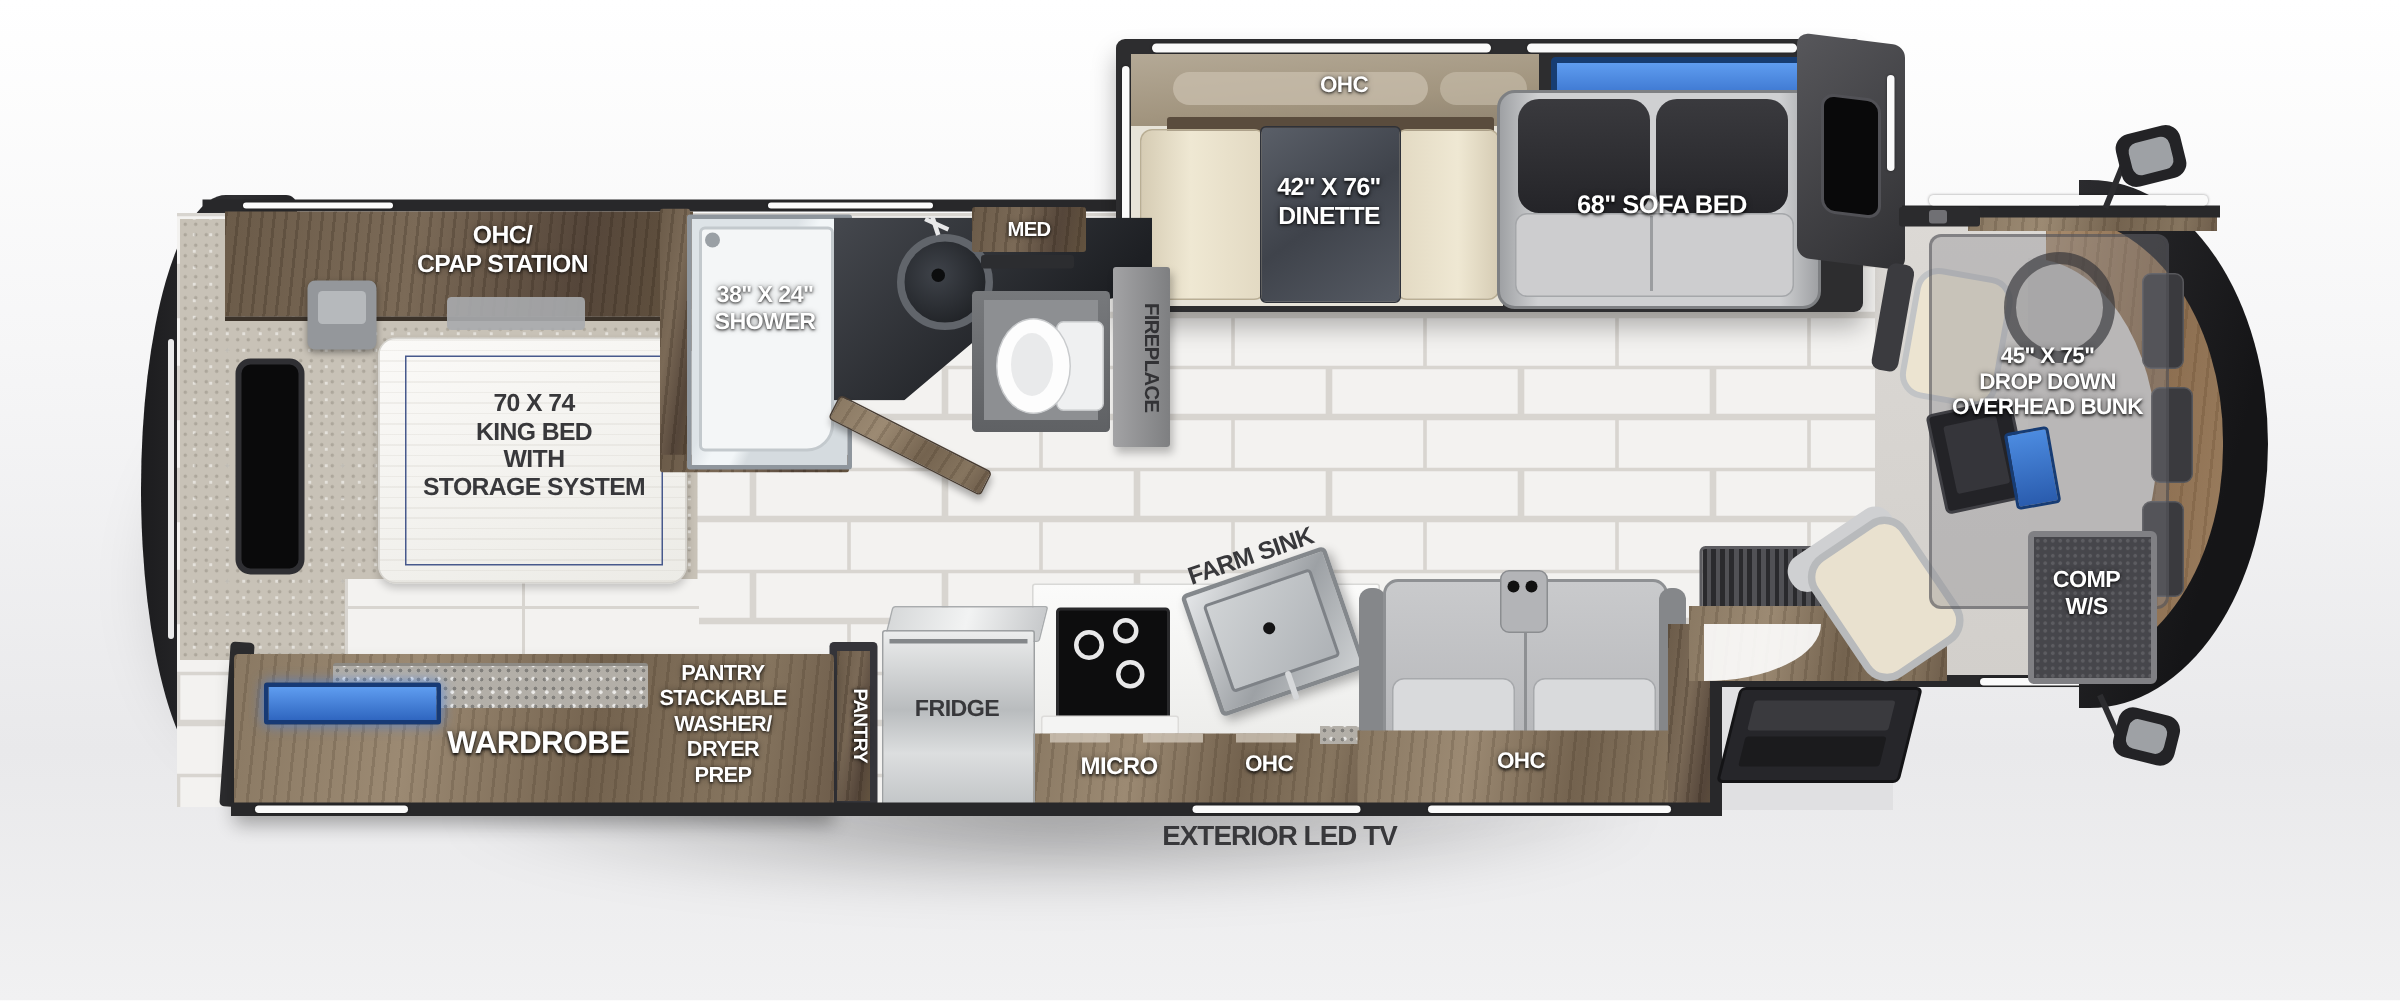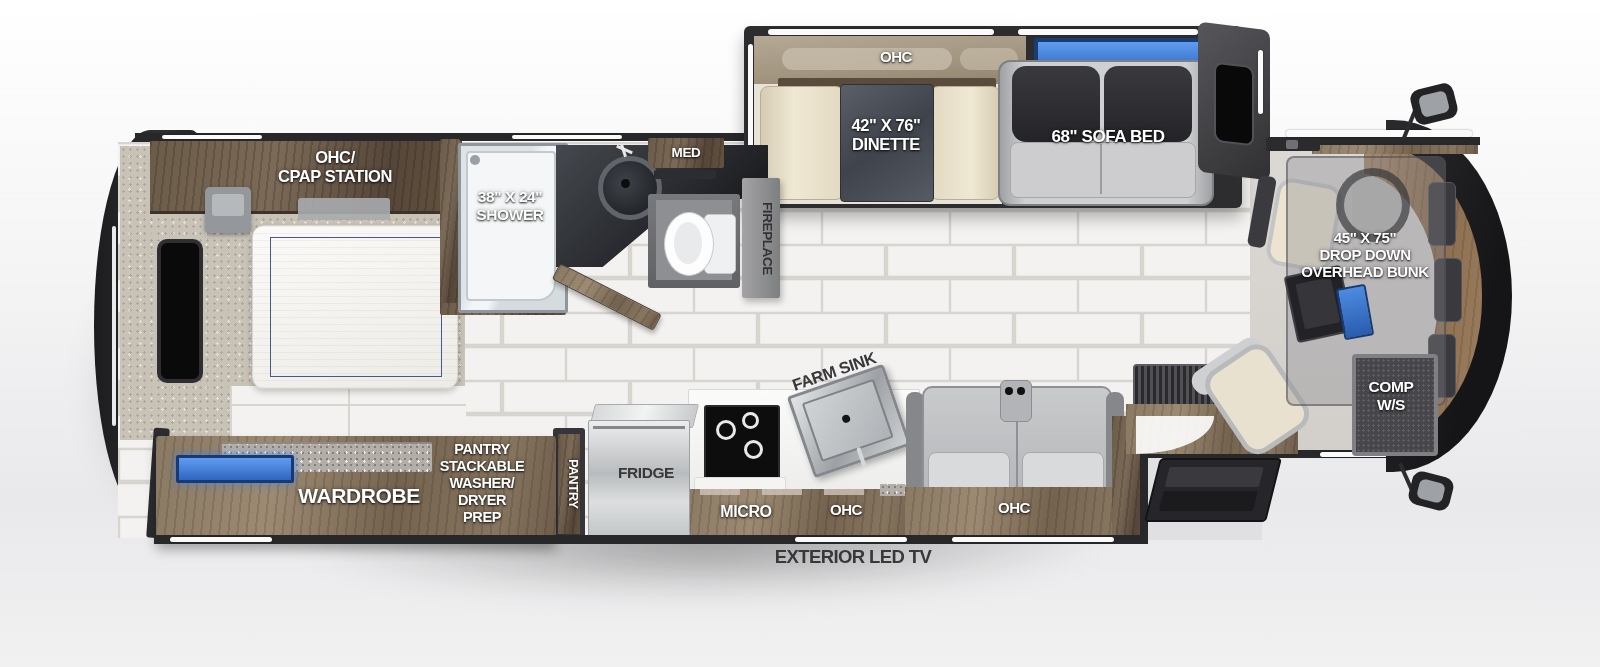--- a/index.html
+++ b/index.html
@@ -95,20 +95,24 @@
   <div class="abs woodd" style="left:150px;top:141px;width:312px;height:70px;border-bottom:3px solid #3c332a;"></div>
   <div class="lbl lw" style="left:240px;top:148px;width:190px;font-size:16.5px;">OHC/
 CPAP STATION</div>
   <div class="abs" style="left:205px;top:187px;width:46px;height:46px;background:#94979b;border-radius:5px;box-shadow:0 2px 4px rgba(0,0,0,.35);">
     <div class="abs" style="left:7px;top:7px;width:32px;height:22px;background:#b6b9bc;border-radius:3px;"></div>
   </div>
   <div class="abs" style="left:298px;top:198px;width:92px;height:22px;background:#a9abae;border-radius:3px;opacity:.9;"></div>
   <div class="abs" style="left:157px;top:239px;width:38px;height:136px;background:#0a0a0b;border:4px solid #2f2f33;border-radius:10px;"></div>
   <div class="abs" style="left:252px;top:225px;width:204px;height:162px;background:repeating-linear-gradient(0deg,rgba(185,180,170,.16) 0 1px,rgba(0,0,0,0) 1px 7px),linear-gradient(160deg,#fbfaf8,#ecebe6);border:1px solid #d6d4cf;border-radius:12px;box-shadow:0 3px 6px rgba(0,0,0,.2);"></div>
   <div class="abs" style="left:270px;top:237px;width:170px;height:138px;border:1.5px solid #47598c;"></div>
+  <div class="lbl ld" style="left:258px;top:260px;width:196px;font-size:16.5px;">70 X 74
+KING BED
+WITH
+STORAGE SYSTEM</div>
   <div class="abs wood" style="left:444px;top:206px;width:26px;height:28px;border-radius:3px;"></div>
 
   <div class="abs woodd" style="left:440px;top:139px;width:20px;height:174px;border-radius:2px;"></div>
   <div class="abs woodd" style="left:440px;top:303px;width:126px;height:12px;border-radius:2px;"></div>
   <div class="abs" style="left:458px;top:143px;width:104px;height:164px;background:linear-gradient(115deg,#dde3e7 40%,#f2f6f8 48% 56%,#d5dbdf 62%);border:3px solid #8f969d;border-radius:2px;"></div>
   <div class="abs" style="left:466px;top:151px;width:86px;height:146px;background:#f4f6f7;border:2px solid #c3c9cd;border-radius:4px 4px 18px 4px;"></div>
   <div class="abs" style="left:470px;top:155px;width:10px;height:10px;background:#9aa0a5;border-radius:50%;"></div>
   <div class="lbl lw" style="left:456px;top:188px;width:108px;font-size:15.5px;">38" X 24"
 SHOWER</div>
   <div class="abs" style="left:556px;top:145px;width:212px;height:122px;background:linear-gradient(135deg,#45484e,#1d1f23 70%);clip-path:polygon(0 0,100% 0,100% 40%,52% 56%,22% 100%,0 100%);"></div>
@@ -153,21 +157,21 @@
   <div class="abs granite" style="left:880px;top:484px;width:36px;height:12px;"></div>
 
   <div class="abs" style="left:553px;top:428px;width:32px;height:112px;background:#35353a;border-radius:3px;">
     <div class="abs woodd" style="left:5px;top:6px;width:22px;height:100px;"></div>
   </div>
   <div class="lbl lw vert" style="left:558px;top:438px;width:22px;height:92px;font-size:13px;">PANTRY</div>
   <div class="abs" style="left:592px;top:404px;width:102px;height:22px;background:linear-gradient(90deg,#d7d9da,#f2f3f3 50%,#c8cacc);border:1px solid #a9acae;border-radius:2px;transform:skewX(-14deg);"></div>
   <div class="abs steel" style="left:588px;top:420px;width:100px;height:116px;border:1px solid #9da0a2;border-radius:2px;">
     <div class="abs" style="left:4px;top:5px;width:92px;height:3px;background:#84878a;"></div>
   </div>
-  <div class="lbl ld" style="left:588px;top:464px;width:116px;font-size:15.5px;">FRIDGE</div>
+  <div class="lbl ld" style="left:588px;top:464px;width:100px;font-size:15.5px;">FRIDGE</div>
 
   <div class="abs" style="left:150px;top:428px;width:16px;height:110px;background:#2c2c2e;border-radius:3px;transform:rotate(4deg);"></div>
   <div class="abs wood" style="left:156px;top:436px;width:400px;height:106px;border-radius:3px;box-shadow:0 8px 12px rgba(0,0,0,.3);"></div>
   <div class="abs granite" style="left:222px;top:442px;width:210px;height:28px;border-top:2px solid #8d8a84;border-radius:2px;"></div>
   <div class="abs" style="left:176px;top:455px;width:112px;height:22px;background:linear-gradient(180deg,#5f9df0,#2f66c0);border:3px solid #173a75;border-radius:2px;box-shadow:0 0 9px rgba(70,130,230,.8);"></div>
   <div class="lbl lw" style="left:298px;top:484px;width:122px;font-size:21px;">WARDROBE</div>
   <div class="lbl lw" style="left:432px;top:441px;width:100px;font-size:14.5px;line-height:1.18;">PANTRY
 STACKABLE
 WASHER/
 DRYER

